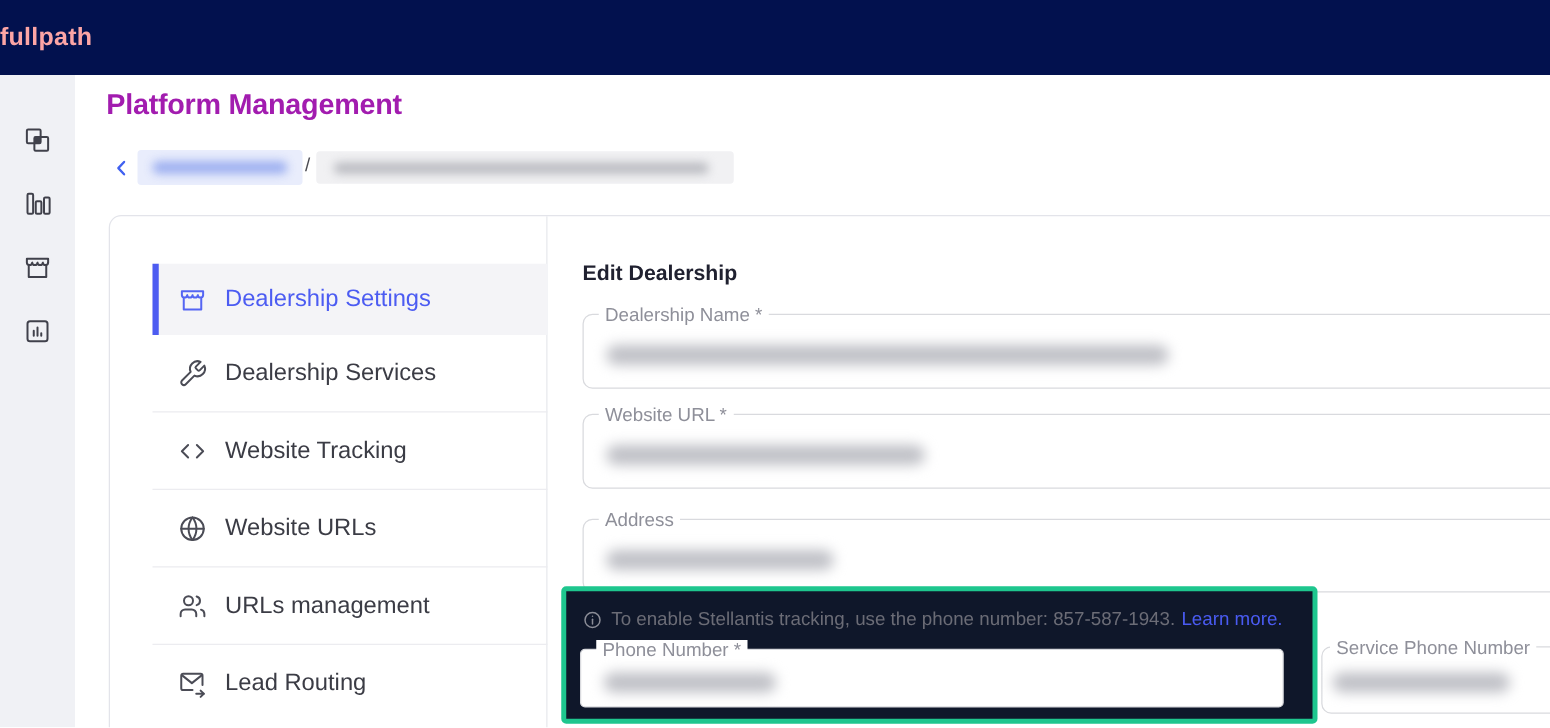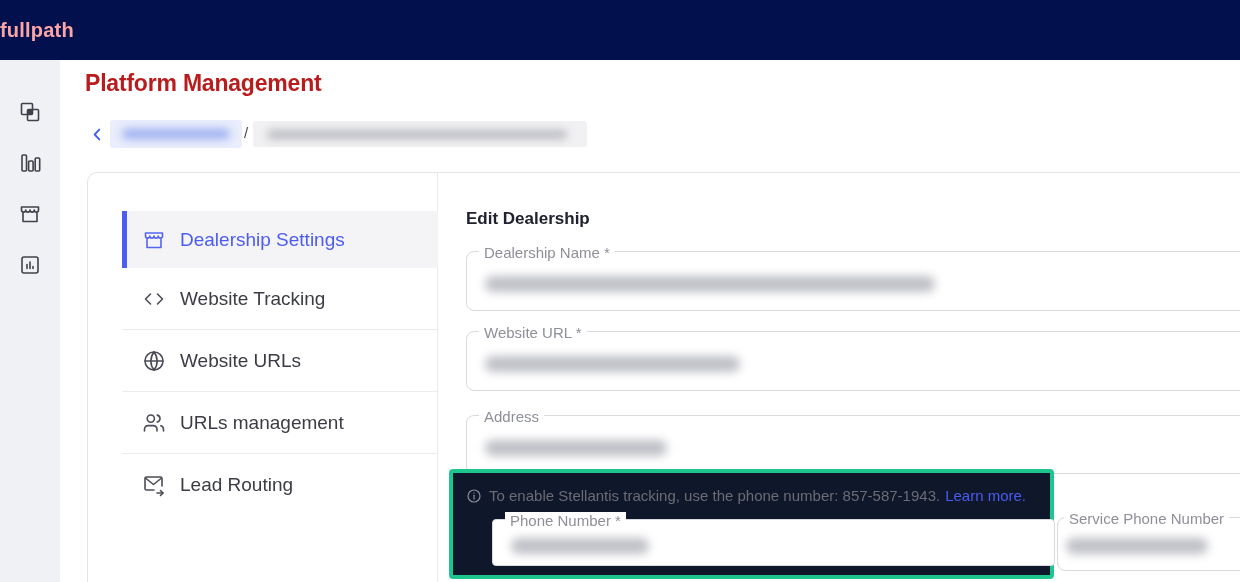--- a/index.html
+++ b/index.html
@@ -10,21 +10,21 @@
   
   .topbar { position:absolute; left:0; top:0; width:1240px; height:60px; background:#02114e; display:flex; align-items:center; }
   .logo { color:#fca5a5; font-size:20px; font-weight:700; letter-spacing:.2px; }
 
   
   .rail { position:absolute; left:0; top:60px; width:60px; height:522px; background:#f0f1f5; display:flex; flex-direction:column; align-items:center; padding-top:40px; gap:27px; }
   .rail .ricon { width:24px; height:24px; color:#40414b; cursor:pointer; }
   svg.icn { width:100%; height:100%; stroke:currentColor; fill:none; stroke-width:1.6; stroke-linecap:round; stroke-linejoin:round; }
 
   
-  .ptitle { position:absolute; left:85px; top:70px; font-size:23px; font-weight:700; color:#b91c1c; letter-spacing:-.2px; }
+  .ptitle { position:absolute; left:85px; top:70px; font-size:23px; font-weight:700; color:#a21caf; letter-spacing:-.2px; }
   .crumb-back { position:absolute; left:89px; top:126px; width:17px; height:17px; color:#4161f0; cursor:pointer; }
   .crumb-link { position:absolute; left:110px; top:120px; width:132px; height:28px; background:#e9edfc; border-radius:3px; overflow:hidden; cursor:pointer; }
   .crumb-link .bblur { margin:9px 12px; height:10px; width:108px; background:#8fa4ee; border-radius:5px; filter:blur(4px); opacity:.85; }
   .crumb-sep { position:absolute; left:244px; top:124px; font-size:15px; color:#4a4b52; }
   .crumb-cur { position:absolute; left:253px; top:121px; width:334px; height:26px; background:#f1f1f3; border-radius:3px; overflow:hidden; }
   .crumb-cur .bblur { margin:9px 14px; height:9px; width:300px; background:#b9bac0; border-radius:5px; filter:blur(4px); }
 
   
   .card { position:absolute; left:87px; top:172px; width:1170px; height:440px; border:1px solid #e3e4ea; border-radius:10px; background:#fff; }
   .navcol { position:absolute; left:0; top:0; width:350px; height:440px; border-right:1px solid #e8e9ed; padding:38px 0 0 34px; }
@@ -42,21 +42,21 @@
   .vblur { height:16px; border-radius:8px; background:#bfc0c6; filter:blur(5px); margin:24px 0 0 18px; }
 
   .f-name    { left:378px; top:78px;  width:812px; height:60px; }
   .f-url     { left:378px; top:158px; width:812px; height:60px; }
   .f-address { left:378px; top:242px; width:812px; height:59px; }
 
   .greenbox { position:absolute; left:361px; top:296px; width:605px; height:110px; border:4px solid #1ec68e; border-radius:4px; background:#0f172a; }
   .notice { position:absolute; left:13px; top:14px; display:flex; align-items:center; font-size:15px; color:#6b6c76; white-space:nowrap; }
   .notice .iicon { width:16px; height:16px; color:#8b8d97; margin-right:7px; flex:0 0 auto; }
   .notice a.lm { color:#4a5bf2; text-decoration:none; margin-left:5px; cursor:pointer; }
-  .f-phone { position:absolute; left:11px; top:46px; width:563px; height:47px; border:1px solid #d9dade; border-radius:4px; background:#fff; cursor:text;margin-left:28px; }
+  .f-phone { position:absolute; left:11px; top:46px; width:563px; height:47px; border:1px solid #d9dade; border-radius:4px; background:#fff; cursor:text; }
   .f-phone .vblur { margin:18px 0 0 18px; width:138px; }
 
   .f-service { left:969px; top:344px; width:290px; height:54px; }
   .f-service .vblur { margin:20px 0 0 8px; width:142px; }
   .f-service .flabel { left:6px; }
 </style>
 </head>
 <body>
 
 <div id="page">
@@ -116,20 +116,28 @@
           <svg class="icn" viewBox="0 0 24 24">
               <path d="M3.5 5h17v3.1a2.13 2.13 0 0 1-4.25 0 2.13 2.13 0 0 1-4.25 0 2.13 2.13 0 0 1-4.25 0 2.13 2.13 0 0 1-4.25 0Z"></path>
               <path d="M5 11v8.5h14V11"></path>
             </svg>
         </span>
         <span class="nlabel">Dealership Settings</span>
       </div>
       <div class="nrow divided">
         <span class="nicon">
           <svg class="icn" viewBox="0 0 24 24">
+              <path d="M14.7 6.3a1 1 0 0 0 0 1.4l1.6 1.6a1 1 0 0 0 1.4 0l3.77-3.77a6 6 0 0 1-7.94 7.94l-6.91 6.91a2.12 2.12 0 0 1-3-3l6.91-6.91a6 6 0 0 1 7.94-7.94l-3.76 3.76z"></path>
+            </svg>
+        </span>
+        <span class="nlabel">Dealership Services</span>
+      </div>
+      <div class="nrow divided">
+        <span class="nicon">
+          <svg class="icn" viewBox="0 0 24 24">
               <polyline points="8.5 7 3.5 12 8.5 17"></polyline>
               <polyline points="15.5 7 20.5 12 15.5 17"></polyline>
             </svg>
         </span>
         <span class="nlabel">Website Tracking</span>
       </div>
       <div class="nrow divided">
         <span class="nicon">
           <svg class="icn" viewBox="0 0 24 24">
               <circle cx="12" cy="12" r="9"></circle>

